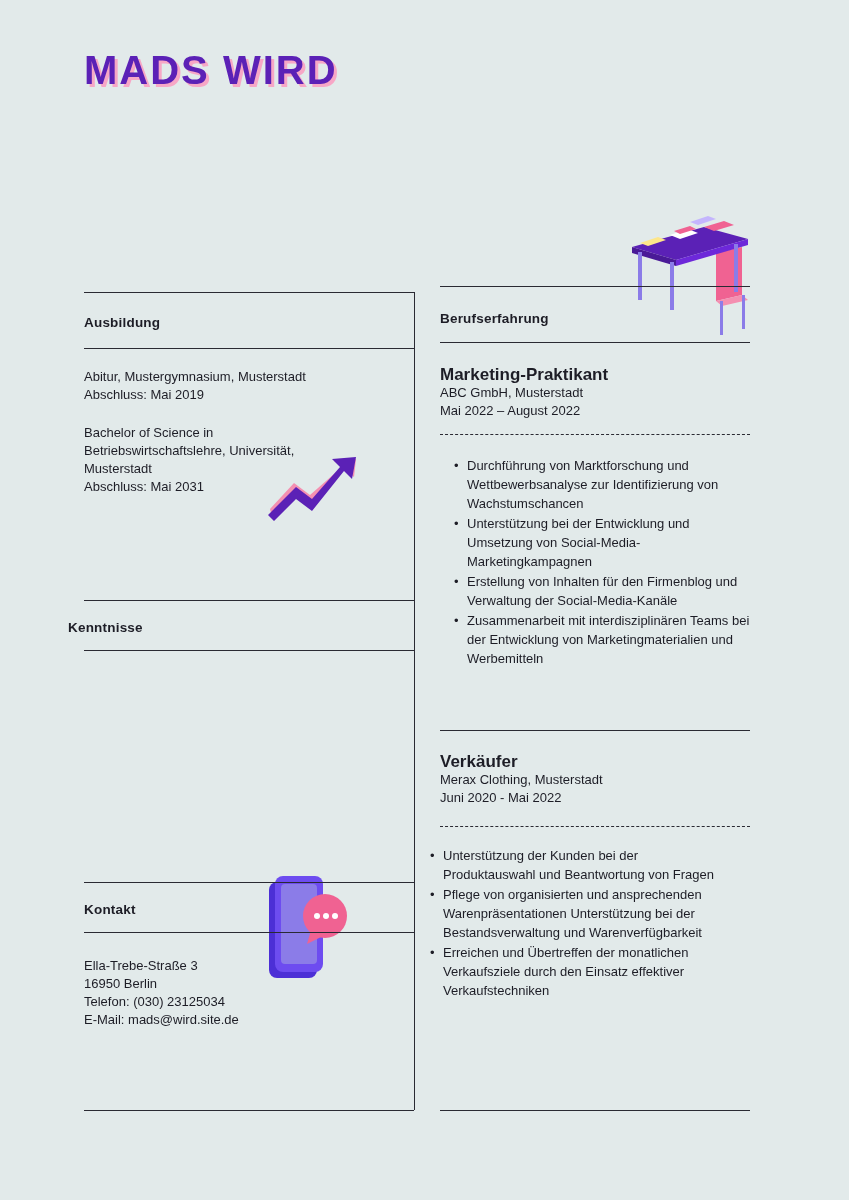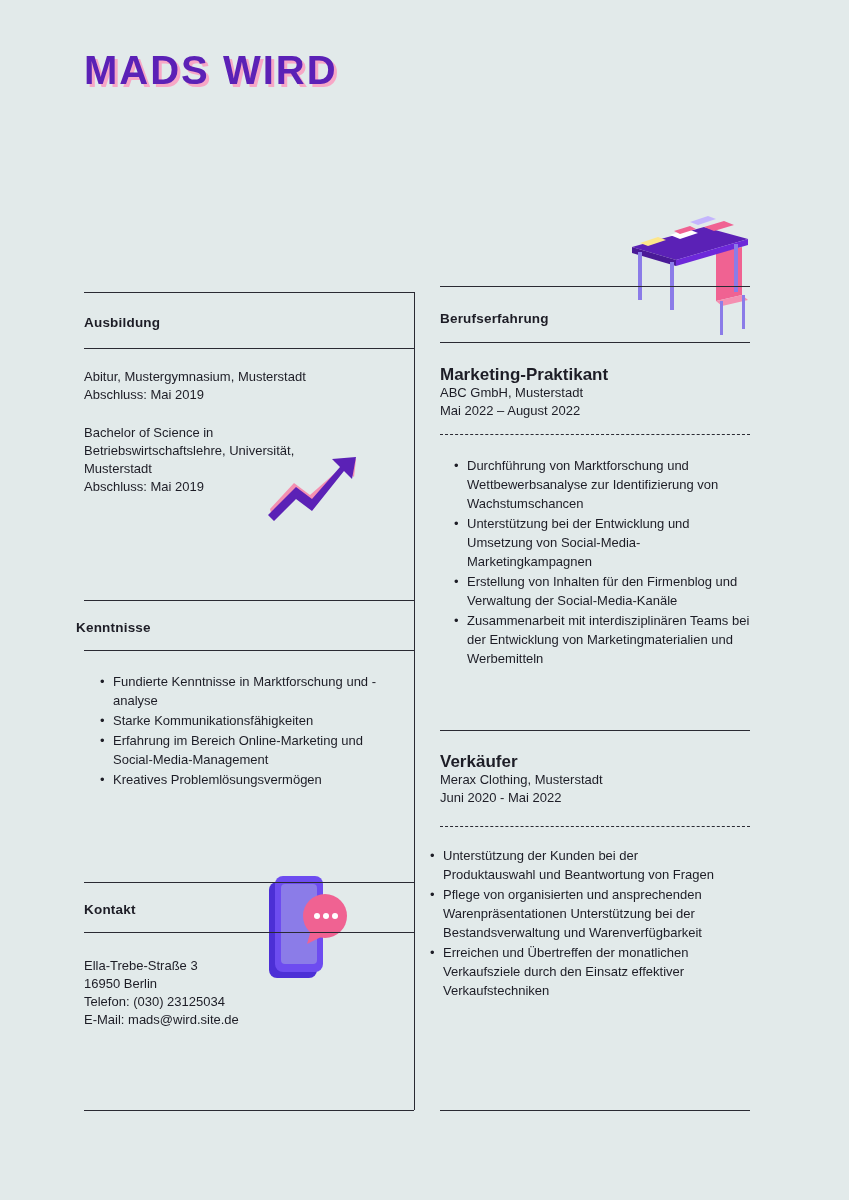--- a/index.html
+++ b/index.html
@@ -134,39 +134,33 @@
 
   <div class="hr left" style="top:292px"></div>
   <div class="sec-title" style="left:84px; top:315px">Ausbildung</div>
   <div class="hr left" style="top:348px"></div>
 
   <div class="block" style="left:84px; top:368px; width:300px; white-space:pre-line">Abitur, Mustergymnasium, Musterstadt
 Abschluss: Mai 2019</div>
   <div class="block" style="left:84px; top:424px; width:300px; white-space:pre-line">Bachelor of Science in
 Betriebswirtschaftslehre, Universität,
 Musterstadt
-Abschluss: Mai 2019</div>
+Abschluss: Mai 2031</div>
 
   <div class="illu illu-arrow">
     <svg width="96" height="72" viewBox="0 0 96 72" xmlns="http://www.w3.org/2000/svg">
       <path d="M4 62 L26 40 L42 52 L74 12 L86 22 L88 4 L66 6 L74 12 L42 40 L26 28 L2 54 Z" fill="#f48fb1"></path>
       <path d="M6 66 L28 44 L44 56 L76 16 L84 24 L88 2 L64 4 L72 12 L44 44 L28 32 L0 60 Z" fill="#5b21b6"></path>
     </svg>
   </div>
 
   <div class="hr left" style="top:600px"></div>
-  <div class="sec-title" style="left:76px; top:620px">Kenntnisse</div>
+  <div class="sec-title" style="left:68px; top:620px">Kenntnisse</div>
   <div class="hr left" style="top:650px"></div>
 
-  <ul class="bullets" style="position:absolute; left:98px; top:672px; width:290px">
-    <li>Fundierte Kenntnisse in Marktforschung und -analyse</li>
-    <li>Starke Kommunikationsfähigkeiten</li>
-    <li>Erfahrung im Bereich Online-Marketing und Social-Media-Management</li>
-    <li>Kreatives Problemlösungsvermögen</li>
-  </ul>
 
   <div class="illu illu-phone">
     <svg width="90" height="115" viewBox="0 0 90 115" xmlns="http://www.w3.org/2000/svg">
       <rect x="6" y="14" width="48" height="96" rx="8" fill="#4c2fd6"></rect>
       <rect x="12" y="8" width="48" height="96" rx="8" fill="#6d4cf0"></rect>
       <rect x="18" y="16" width="36" height="80" rx="4" fill="#8b7ce8"></rect>
       <circle cx="62" cy="48" r="22" fill="#f06292"></circle>
       <path d="M48 62 L44 76 L60 68 Z" fill="#f06292"></path>
       <circle cx="54" cy="48" r="3" fill="#ffffff"></circle>
       <circle cx="63" cy="48" r="3" fill="#ffffff"></circle>

